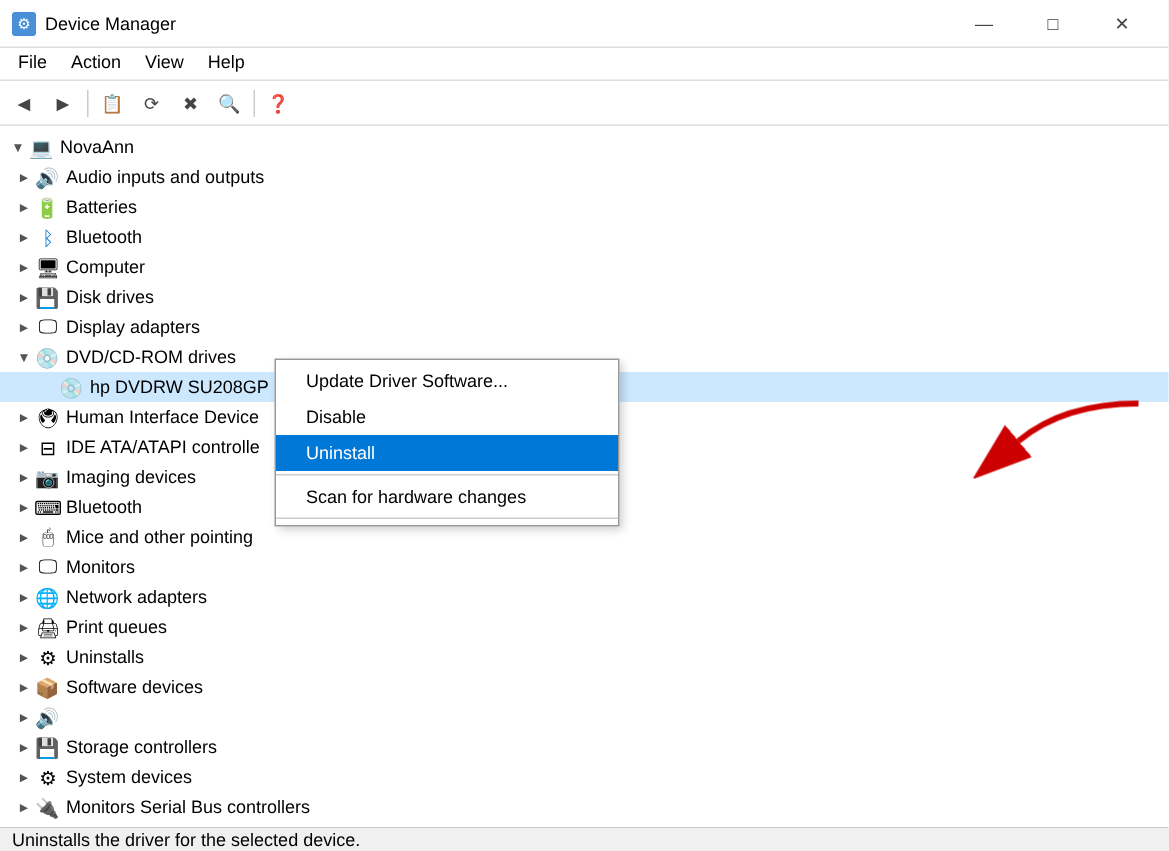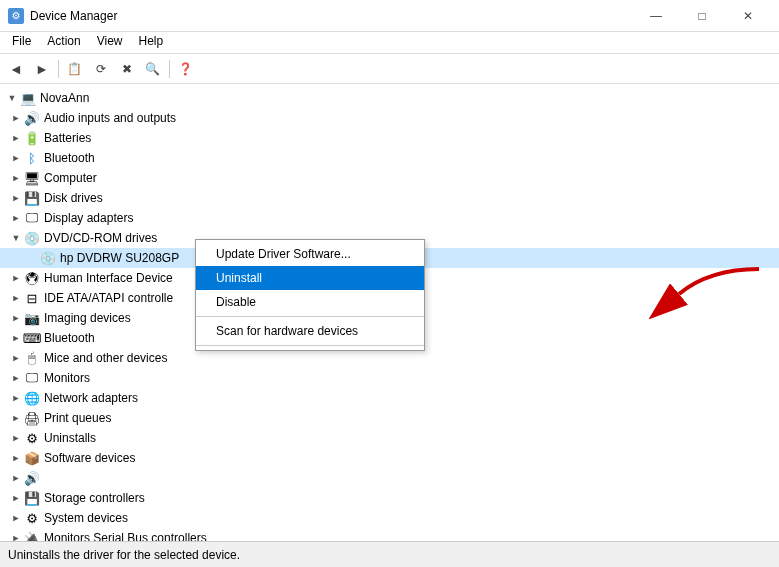--- a/index.html
+++ b/index.html
@@ -157,21 +157,21 @@
       flex-shrink: 0;
       font-size: 13px;
     }
 
     .indent-1 { padding-left: 8px; }
     .indent-2 { padding-left: 24px; }
 
     
     .context-menu {
       position: absolute;
-      left: 195px;
+      left: 183px;
       top: 155px;
       background: #fff;
       border: 1px solid #999;
       box-shadow: 2px 2px 6px rgba(0,0,0,0.2);
       z-index: 100;
       min-width: 230px;
       padding: 2px 0;
     }
     .ctx-item {
       padding: 5px 20px;
@@ -195,21 +195,21 @@
       right: 10px;
       top: 175px;
       z-index: 200;
       pointer-events: none;
     }
 
     
     .status-bar {
       background: #f0f0f0;
       border-top: 1px solid #ccc;
-      height: 26px;
+      height: 16px;
       display: flex;
       align-items: center;
       padding: 0 8px;
       font-size: 12px;
       color: #000;
     }
 
     
     .tree-panel::-webkit-scrollbar { width: 12px; }
     .tree-panel::-webkit-scrollbar-track { background: #f0f0f0; }
@@ -327,21 +327,21 @@
 
     <div class="tree-item indent-1">
       <span class="tree-expand">►</span>
       <span class="tree-icon">⌨</span>
       <span>Bluetooth</span>
     </div>
 
     <div class="tree-item indent-1">
       <span class="tree-expand">►</span>
       <span class="tree-icon">🖱</span>
-      <span>Mice and other devices</span>
+      <span>Mice and other pointing</span>
     </div>
 
     <div class="tree-item indent-1">
       <span class="tree-expand">►</span>
       <span class="tree-icon">🖵</span>
       <span>Monitors</span>
     </div>
 
     <div class="tree-item indent-1">
       <span class="tree-expand">►</span>
@@ -387,24 +387,24 @@
     <div class="tree-item indent-1">
       <span class="tree-expand">►</span>
       <span class="tree-icon">🔌</span>
       <span>Monitors Serial Bus controllers</span>
     </div>
 
   </div>
 
   <div class="context-menu">
     <div class="ctx-item">Update Driver Software...</div>
+    <div class="ctx-item">Disable</div>
     <div class="ctx-item highlighted">Uninstall</div>
-    <div class="ctx-item">Disable</div>
     <div class="ctx-separator"></div>
-    <div class="ctx-item">Scan for hardware devices</div>
+    <div class="ctx-item">Scan for hardware changes</div>
     <div class="ctx-separator"></div>
   </div>
 
   <div class="red-arrow">
     <svg width="120" height="60" viewBox="0 0 120 60">
       <defs>
         <marker id="arrowhead" markerWidth="10" markerHeight="7" refX="0" refY="3.5" orient="auto">
           <polygon points="0 0, 10 3.5, 0 7" fill="#cc0000"></polygon>
         </marker>
       </defs>

